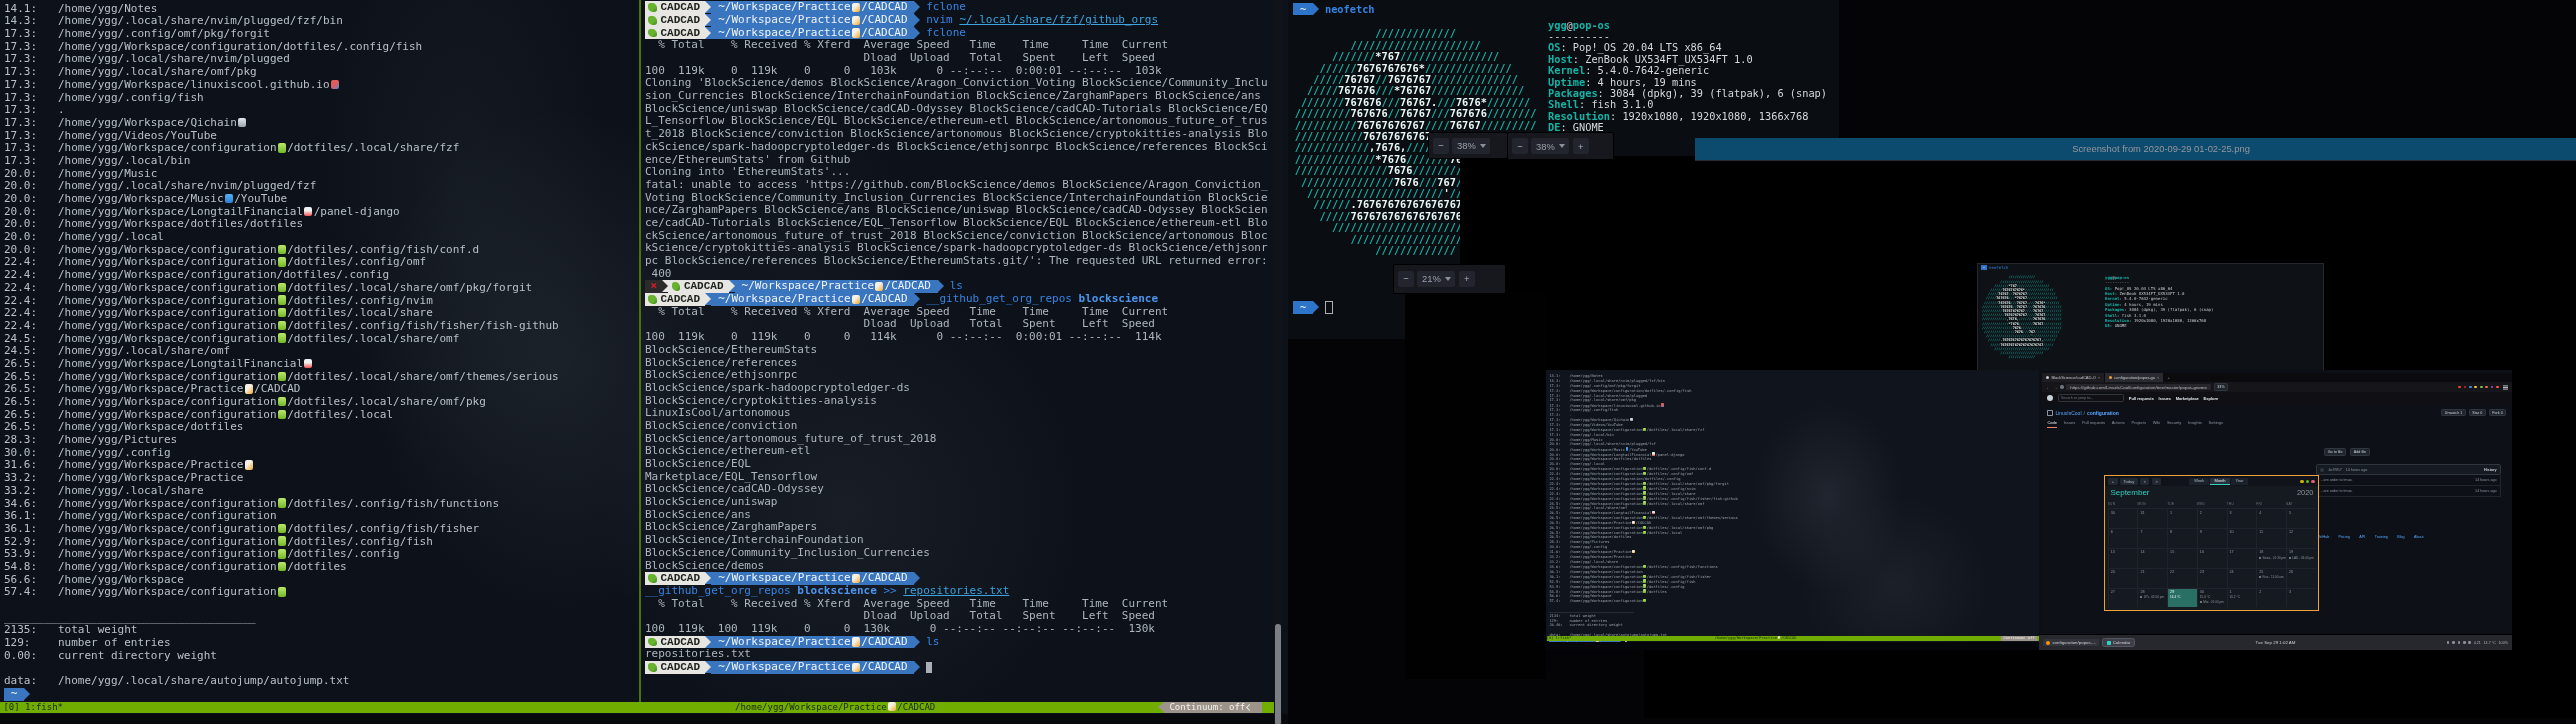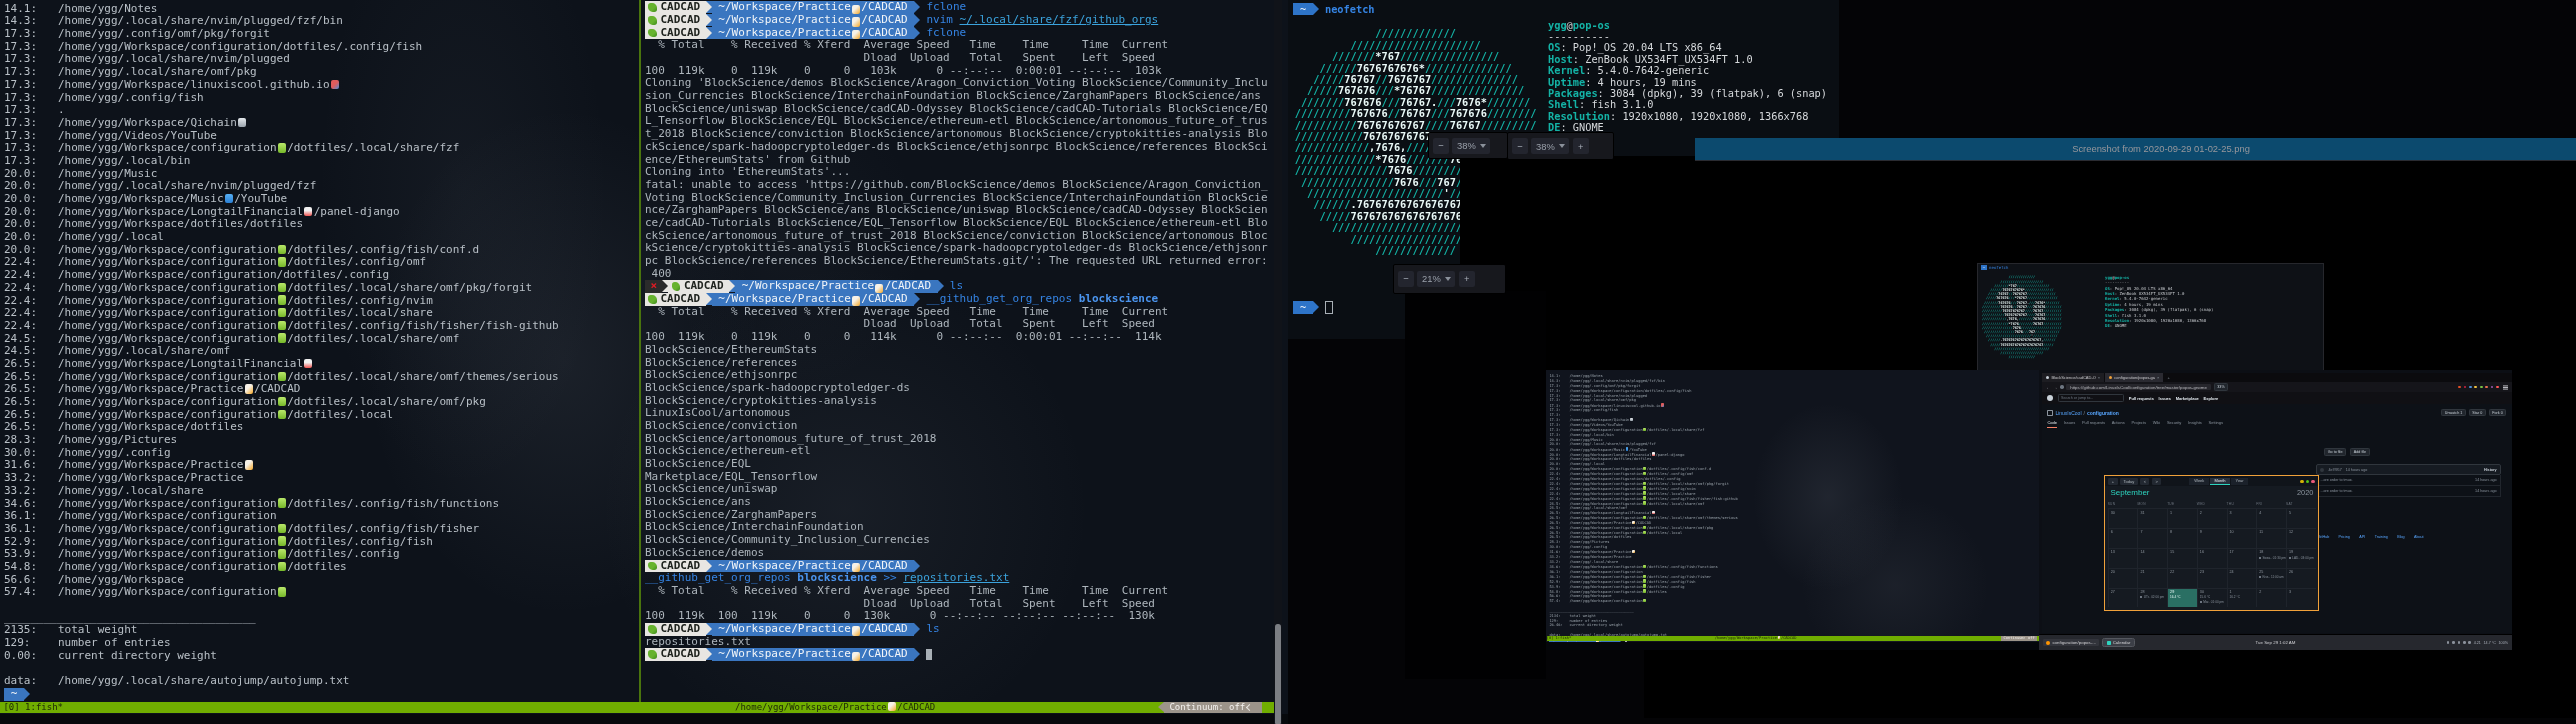--- a/index.html
+++ b/index.html
@@ -18,22 +18,22 @@
   .pane{position:absolute;top:0;height:702px;overflow:hidden;padding-left:8px;}
   #aj-pane{left:0;width:639px;}
   #git-pane{left:641px;width:633px;}
   #pane-divider{position:absolute;left:639px;top:0;width:2px;height:702px;background:#49740d;}
   #aj-content{position:absolute;left:4px;top:2.7px;font-size:11px;line-height:12.7px;color:#b9c0c7;}
   #git-content{position:absolute;left:4px;top:1.3px;font-size:11px;line-height:12.7px;color:#aeb6bd;}
   .trow{height:12.7px;line-height:12.7px;white-space:pre;}
   .aj-w{display:inline-block;width:54px;}
   .prow{display:flex;align-items:stretch;height:12.7px;white-space:pre;}
   .seg{display:flex;align-items:center;line-height:12.7px;}
-  .seg.light{background:#e8e6e2;color:#20241f;padding:0 5.4px 0 3.4px;font-weight:bold;}
-  .seg.blue{background:#3a76c0;color:#f2f5f8;padding:0 6.7px;align-items:flex-end;}
+  .seg.light{background:#e8e6e2;color:#20241f;padding:0 5.4px 0 3.4px;font-weight:bold;font-family:Liberation Mono, monospace;}
+  .seg.blue{background:#3a76c0;color:#f2f5f8;padding:0 6.7px;}
   .seg.dark{background:#2b2b2b;color:#e01b24;padding:0 5.4px;font-weight:bold;}
   .tri{width:0;height:0;border-top:6.4px solid transparent;border-bottom:6.4px solid transparent;border-left:6.7px solid transparent;}
   .cmd{color:#3584e4;}
   .cmd.b{font-weight:bold;color:#4a94ee;}
   .lnk{color:#3ba3dd;text-decoration:underline;}
   .out{color:#aeb6bd;}
   .cur{width:6px;height:10.7px;background:#a9b0b6;align-self:center;margin-left:6px;}
   .curh{width:6px;height:10.7px;border:0.7px solid #a9b0b6;align-self:center;margin-left:6px;background:transparent;}
   .py-ic{display:inline-block;width:8.7px;height:8.7px;border-radius:2.7px 4.7px 2.7px 4.7px;background:linear-gradient(135deg,#67b32e 60%,#3e8a1c);margin-right:3.4px;}
   
@@ -271,20 +271,21 @@
           <div class="trow out">BlockScience/references</div>
           <div class="trow out">BlockScience/ethjsonrpc</div>
           <div class="trow out">BlockScience/spark-hadoopcryptoledger-ds</div>
           <div class="trow out">BlockScience/cryptokitties-analysis</div>
           <div class="trow out">LinuxIsCool/artonomous</div>
           <div class="trow out">BlockScience/conviction</div>
           <div class="trow out">BlockScience/artonomous_future_of_trust_2018</div>
           <div class="trow out">BlockScience/ethereum-etl</div>
           <div class="trow out">BlockScience/EQL</div>
           <div class="trow out">Marketplace/EQL_Tensorflow</div>
+          <div class="trow out">BlockScience/cadCAD-Odyssey</div>
           <div class="trow out">BlockScience/uniswap</div>
           <div class="trow out">BlockScience/ans</div>
           <div class="trow out">BlockScience/ZarghamPapers</div>
           <div class="trow out">BlockScience/InterchainFoundation</div>
           <div class="trow out">BlockScience/Community_Inclusion_Currencies</div>
           <div class="trow out">BlockScience/demos</div>
           <div class="prow"><span class="seg light"><span class="py-ic"></span>CADCAD</span><span class="tri" style="border-left-color: rgb(232, 230, 226); background: rgb(58, 118, 192);"></span><span class="seg blue">~/Workspace/Practice<span class="ch ch-ruler"></span>/CADCAD</span><span class="tri" style="border-left-color: rgb(58, 118, 192);"></span></div>
           <div class="trow"><span class="cmd">__github_get_org_repos </span><span class="cmd b">blockscience</span><span class="cmd"> &gt;&gt; </span><span class="lnk">repositories.txt</span></div>
           <div class="trow out">  % Total    % Received % Xferd  Average Speed   Time    Time     Time  Current</div>
           <div class="trow out">                                 Dload  Upload   Total   Spent    Left  Speed</div>

